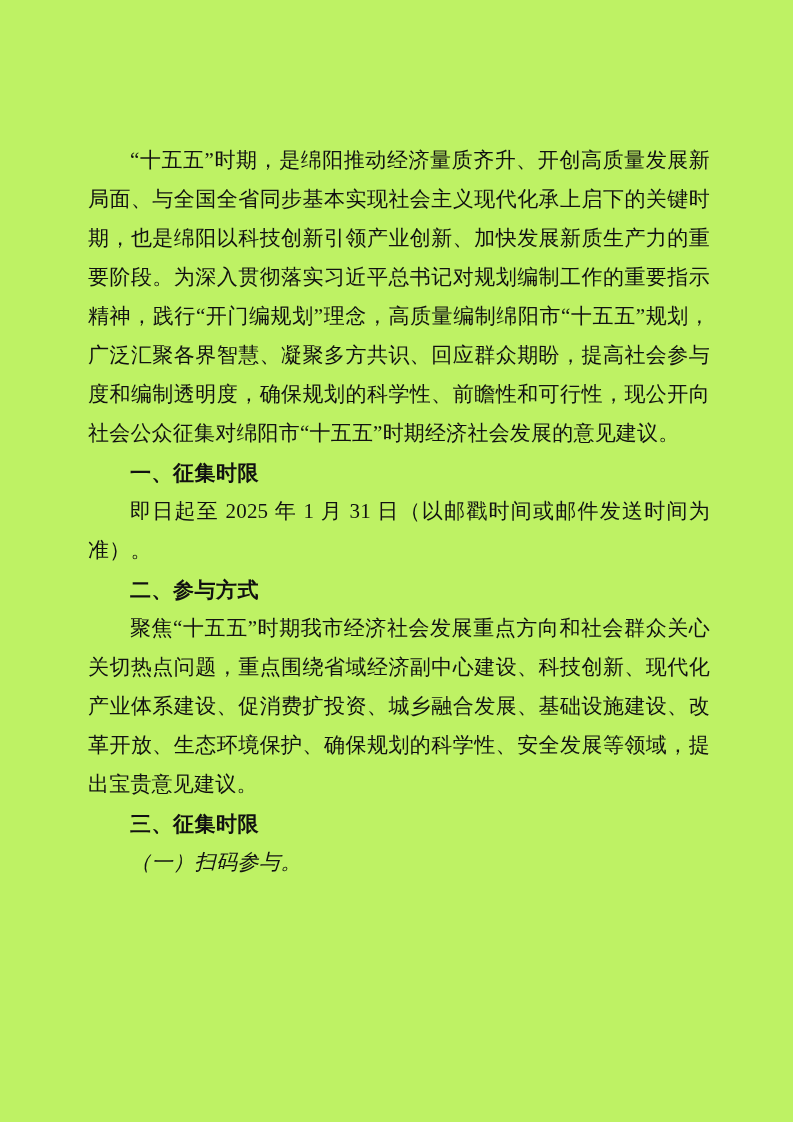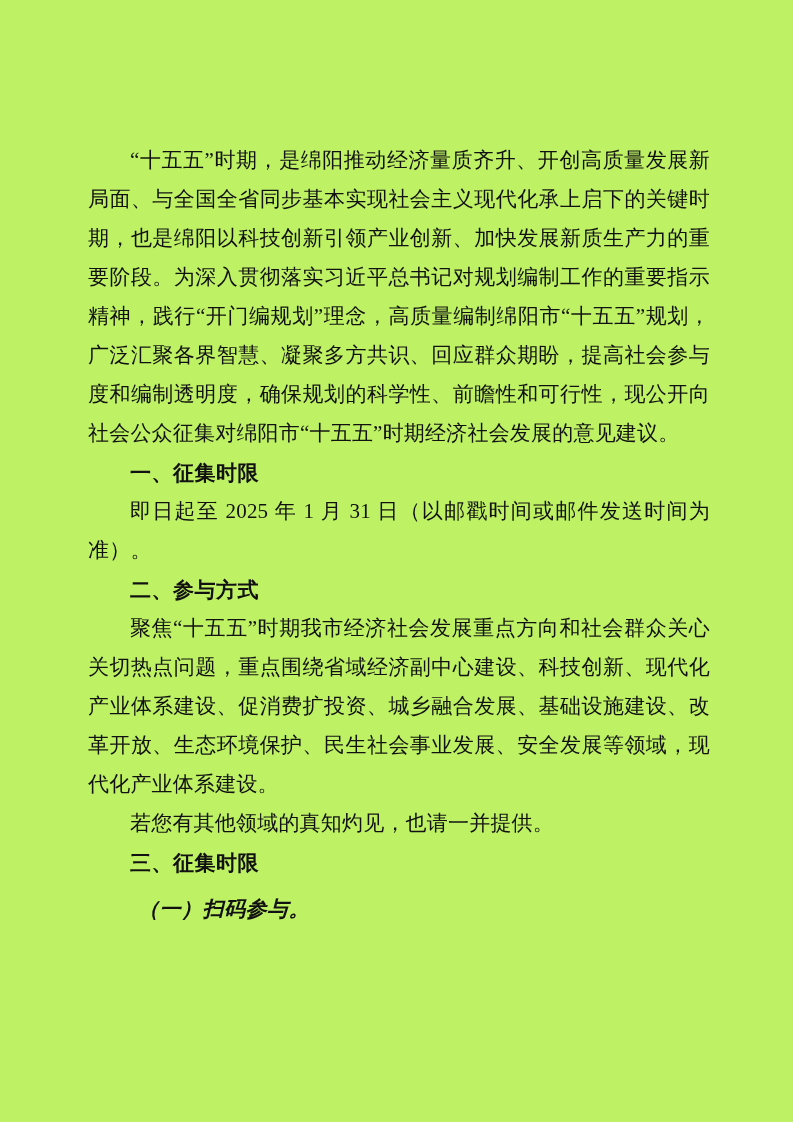--- a/index.html
+++ b/index.html
@@ -29,40 +29,39 @@
   }
   .heading {
     margin: 0;
     text-indent: 2em;
     text-align: justify;
     font-family: "Liberation Sans", "DejaVu Sans", sans-serif;
     font-weight: 700;
     letter-spacing: 0.5px;
   }
   .sub-italic {
-    margin: 8px;
+    margin: 0;
     text-indent: 2em;
     text-align: justify;
-    font-weight: 700;
+    font-weight: 400;
     font-style: italic;
     letter-spacing: 0.5px;
   }
 </style>
 </head>
 <body>
 
 <div class="page">
   <p class="para">“十五五”时期，是绵阳推动经济量质齐升、开创高质量发展新局面、与全国全省同步基本实现社会主义现代化承上启下的关键时期，也是绵阳以科技创新引领产业创新、加快发展新质生产力的重要阶段。为深入贯彻落实习近平总书记对规划编制工作的重要指示精神，践行“开门编规划”理念，高质量编制绵阳市“十五五”规划，广泛汇聚各界智慧、凝聚多方共识、回应群众期盼，提高社会参与度和编制透明度，确保规划的科学性、前瞻性和可行性，现公开向社会公众征集对绵阳市“十五五”时期经济社会发展的意见建议。</p>
 
   <p class="heading">一、征集时限</p>
 
   <p class="para">即日起至 2025 年 1 月 31 日（以邮戳时间或邮件发送时间为准）。</p>
 
   <p class="heading">二、参与方式</p>
 
-  <p class="para">聚焦“十五五”时期我市经济社会发展重点方向和社会群众关心关切热点问题，重点围绕省域经济副中心建设、科技创新、现代化产业体系建设、促消费扩投资、城乡融合发展、基础设施建设、改革开放、生态环境保护、民生社会事业发展、安全发展等领域，现代化产业体系建设。</p>
+  <p class="para">聚焦“十五五”时期我市经济社会发展重点方向和社会群众关心关切热点问题，重点围绕省域经济副中心建设、科技创新、现代化产业体系建设、促消费扩投资、城乡融合发展、基础设施建设、改革开放、生态环境保护、确保规划的科学性、安全发展等领域，提出宝贵意见建议。</p>
 
-  <p class="para">若您有其他领域的真知灼见，也请一并提供。</p>
 
   <p class="heading">三、征集时限</p>
 
   <p class="sub-italic">（一）扫码参与。</p>
 </div>
 
 </body></html>

